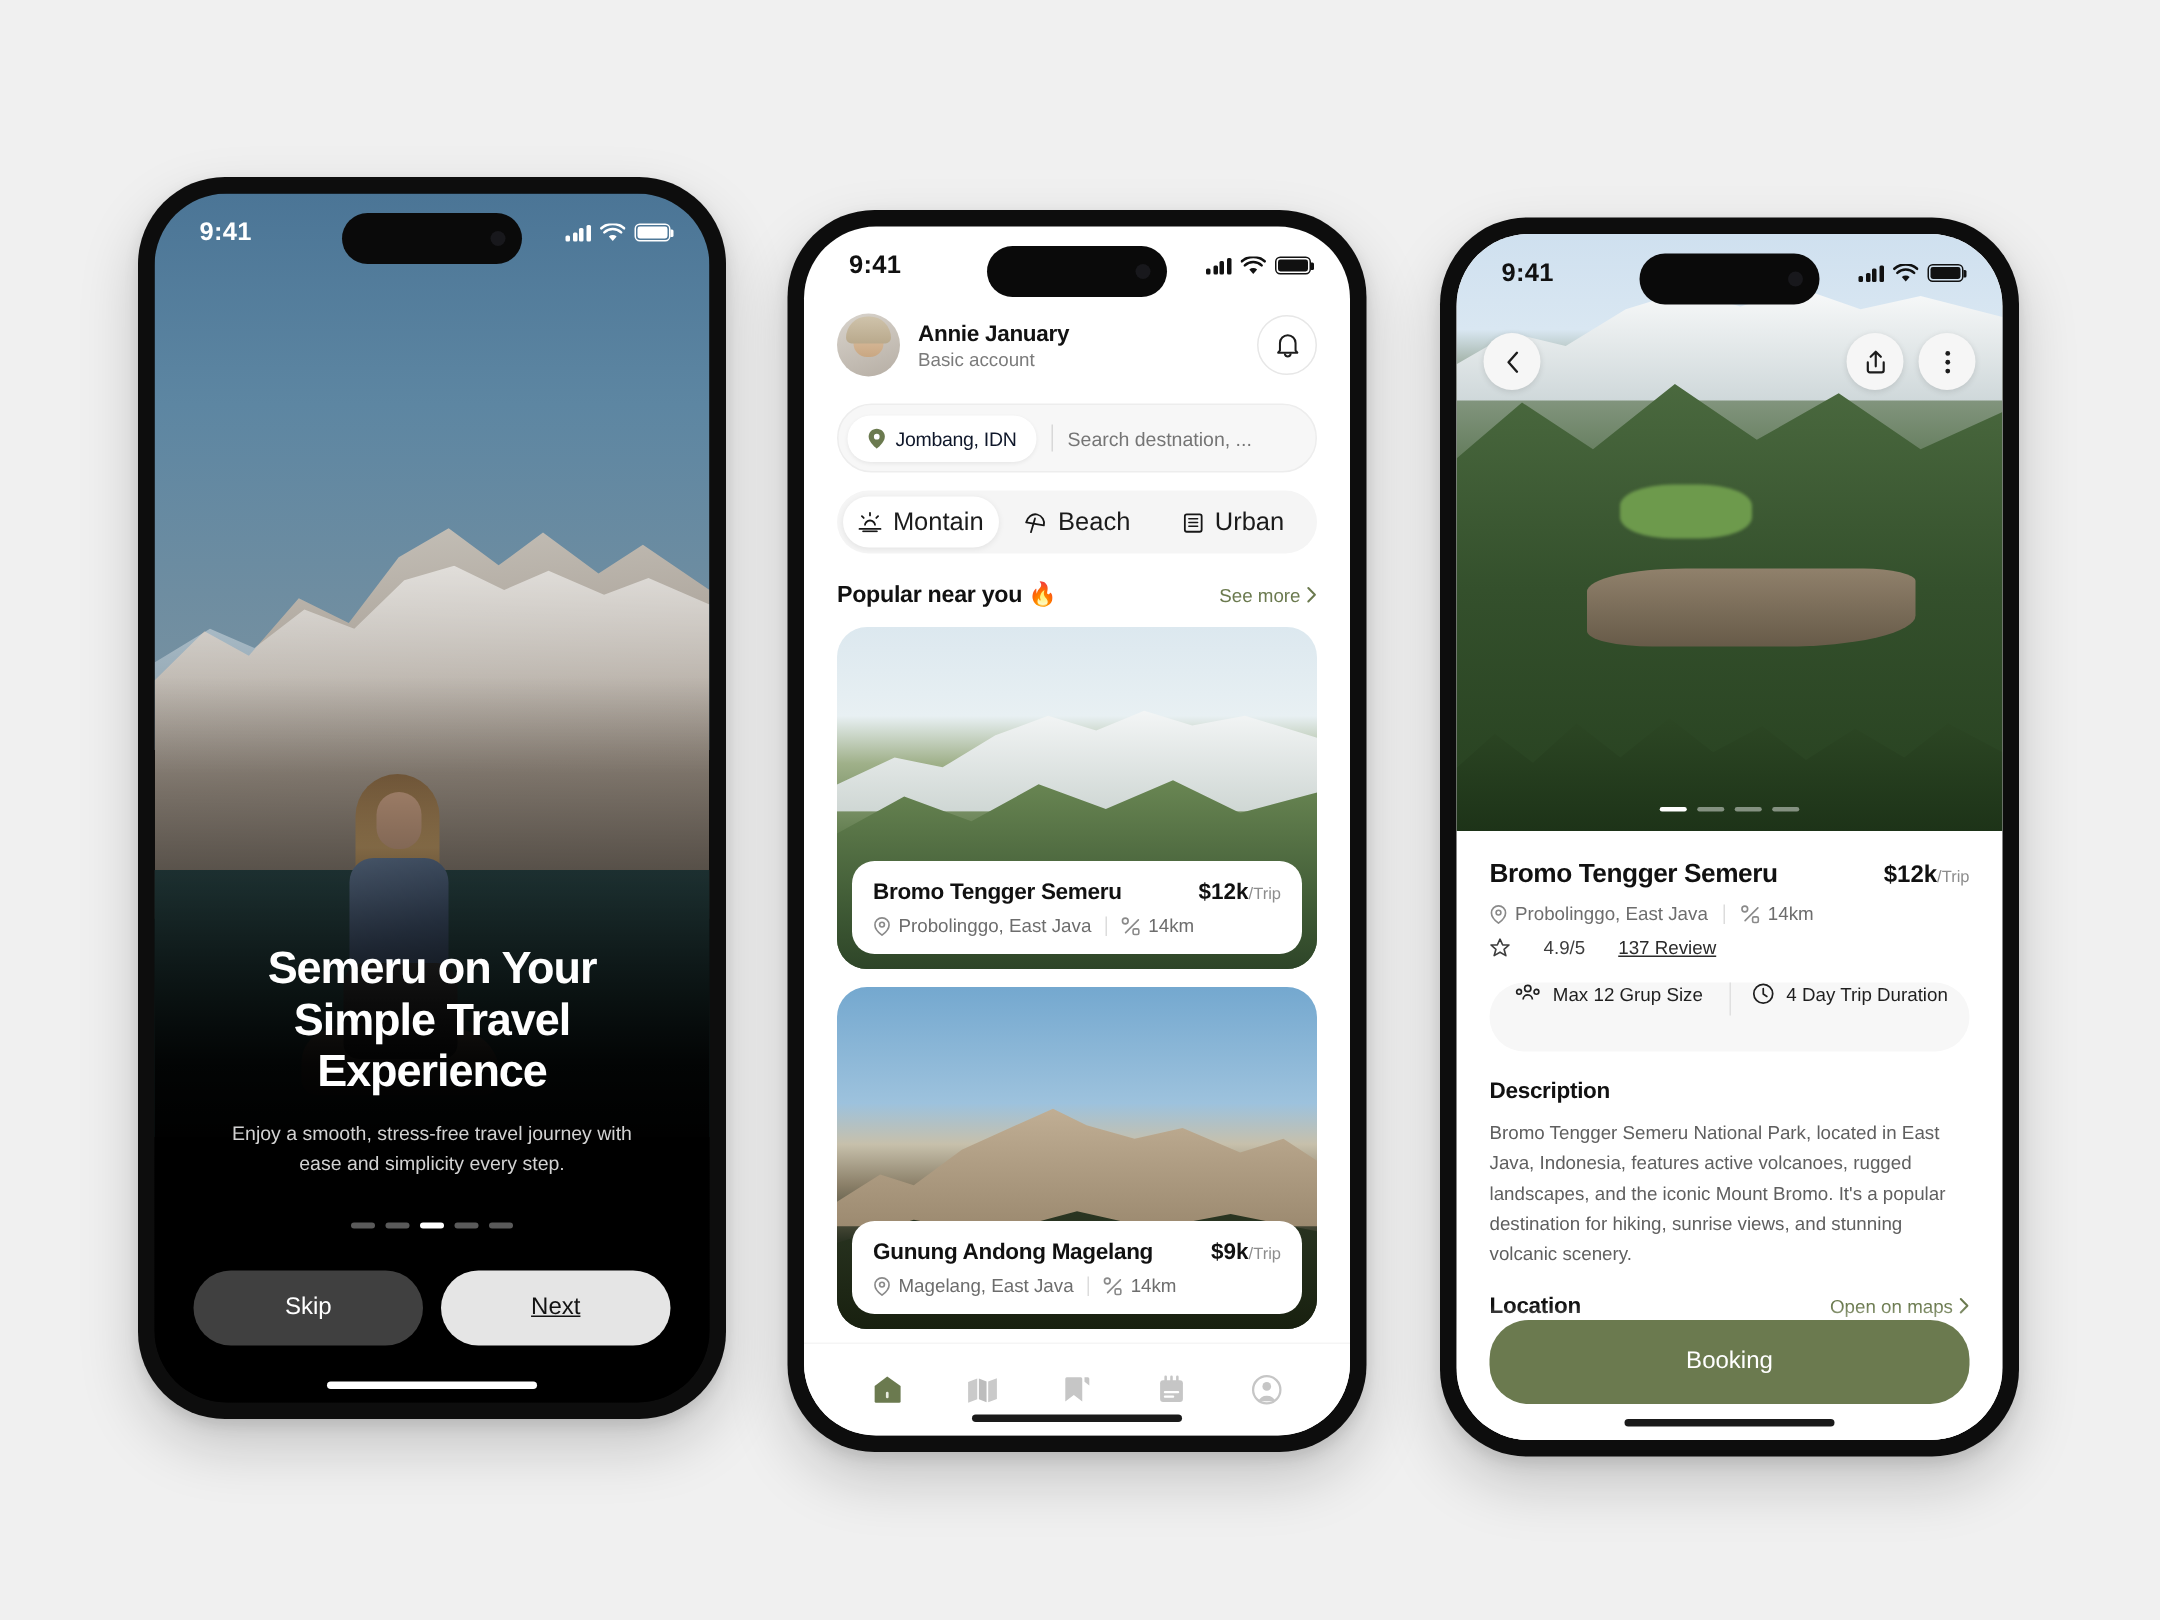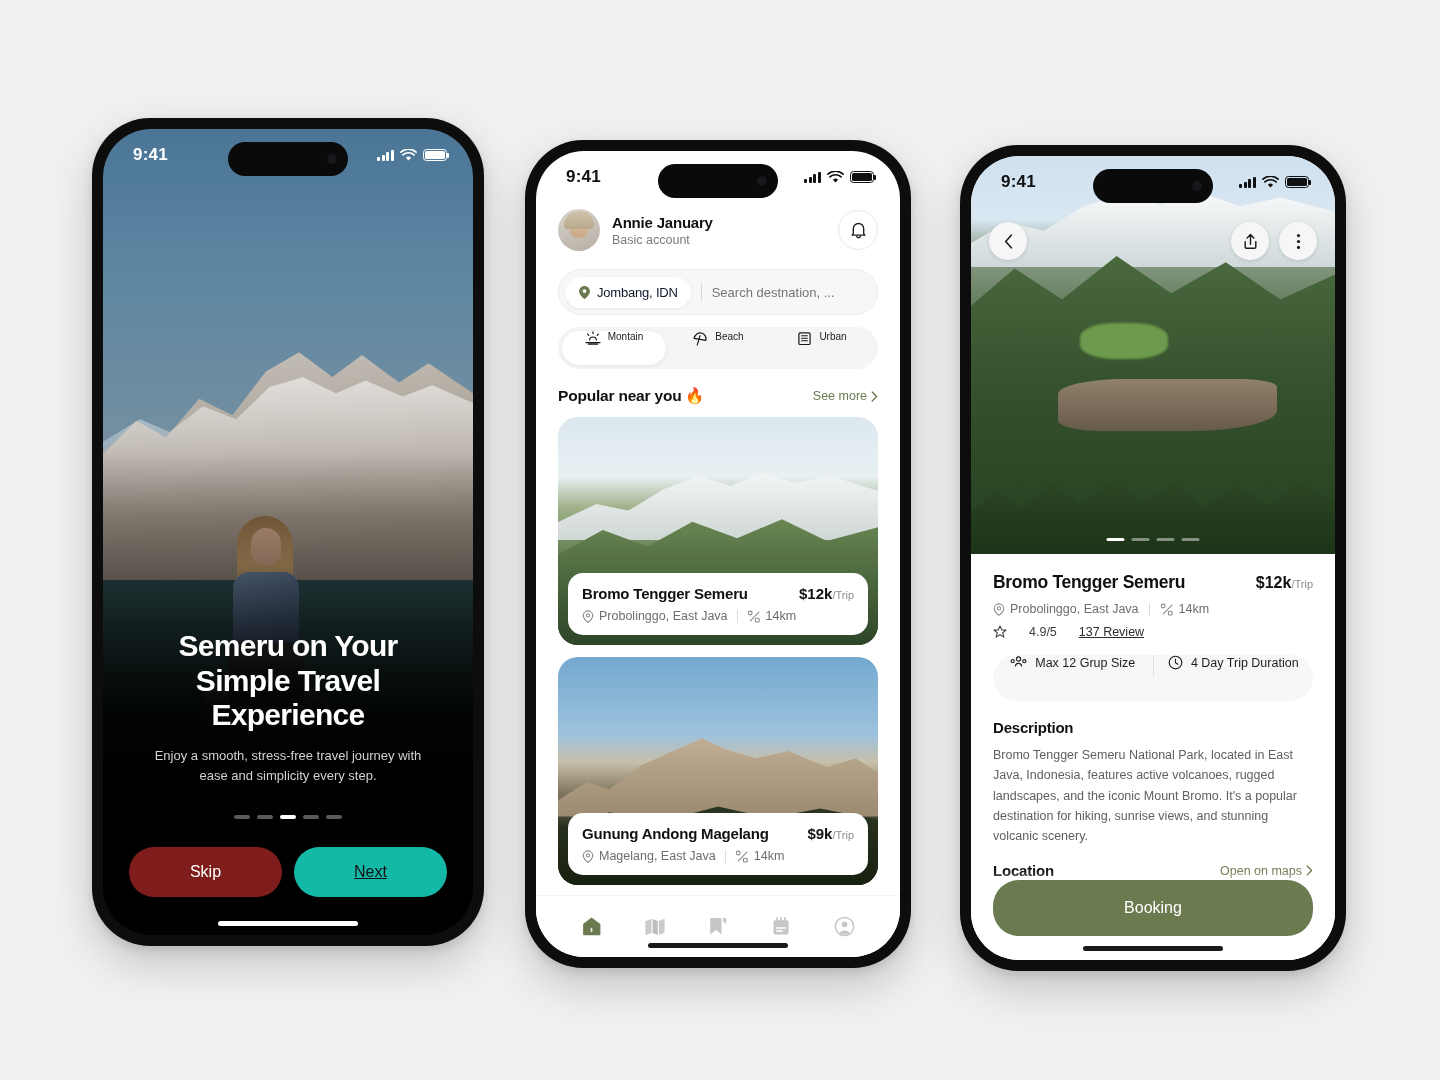--- a/index.html
+++ b/index.html
@@ -155,22 +155,22 @@
   .dots { display: flex; justify-content: center; align-items: center; gap: 7px; margin-bottom: 28px; }
   .dots span { display:block; width: 16px; height: 4px; border-radius: 2px; background: #5a5a5a; }
   .dots span.on { background: #ffffff; }
   .onb-btns { display: flex; gap: 12px; padding-bottom: 38px; }
   .btn {
     flex: 1; height: 50px; border-radius: 26px;
     display: flex; align-items: center; justify-content: center;
     font-size: 16px; font-weight: 500; cursor: pointer; border: none;
     font-family: "Liberation Sans", sans-serif;
   }
-  .btn-skip { background: #7f1d1d; color: #ffffff; }
-  .btn-next { background: #14b8a6; color: #121212; text-decoration: underline; }
+  .btn-skip { background: #404040; color: #ffffff; }
+  .btn-next { background: #e5e5e5; color: #121212; text-decoration: underline; }
 
   
   #phone-2 .screen { background: #ffffff; display: flex; flex-direction: column; }
   .p2-top { padding: 58px 22px 0; flex: 0 0 auto; }
   .profile-row { display: flex; align-items: center; gap: 12px; }
   .avatar {
     width: 42px; height: 42px; border-radius: 50%;
     background: linear-gradient(160deg,#d9d4cd,#b6aea4);
     position: relative; overflow: hidden; flex: 0 0 auto;
   }
@@ -209,22 +209,22 @@
     flex: 1; border: none; outline: none; background: transparent;
     font-size: 13px; color: #9a9a9a;
     font-family: "Liberation Sans", sans-serif;
   }
   .chips {
     margin-top: 12px; height: 42px; border-radius: 22px;
     background: #f5f5f5; display: flex; align-items: center; padding: 4px;
   }
   .chip {
     flex: 1; height: 100%; border-radius: 20px;
-    display: flex; align-items: flex-start; justify-content: center; gap: 7px;
-    font-size: 10px; color: #1b1b1b; cursor: pointer;
+    display: flex; align-items: center; justify-content: center; gap: 7px;
+    font-size: 17px; color: #1b1b1b; cursor: pointer;
   }
   .chip.on { background: #ffffff; box-shadow: 0 1px 4px rgba(0,0,0,.08); font-weight: 500; }
 
   .sect-head {
     display: flex; align-items: center; justify-content: space-between;
     margin-top: 18px;
   }
   .sect-title { font-size: 15.5px; font-weight: bold; color: #111; letter-spacing: -0.2px; }
   .see-more {
     font-size: 12.5px; color: #6b7a4f; display: flex; align-items: center; gap: 4px;

